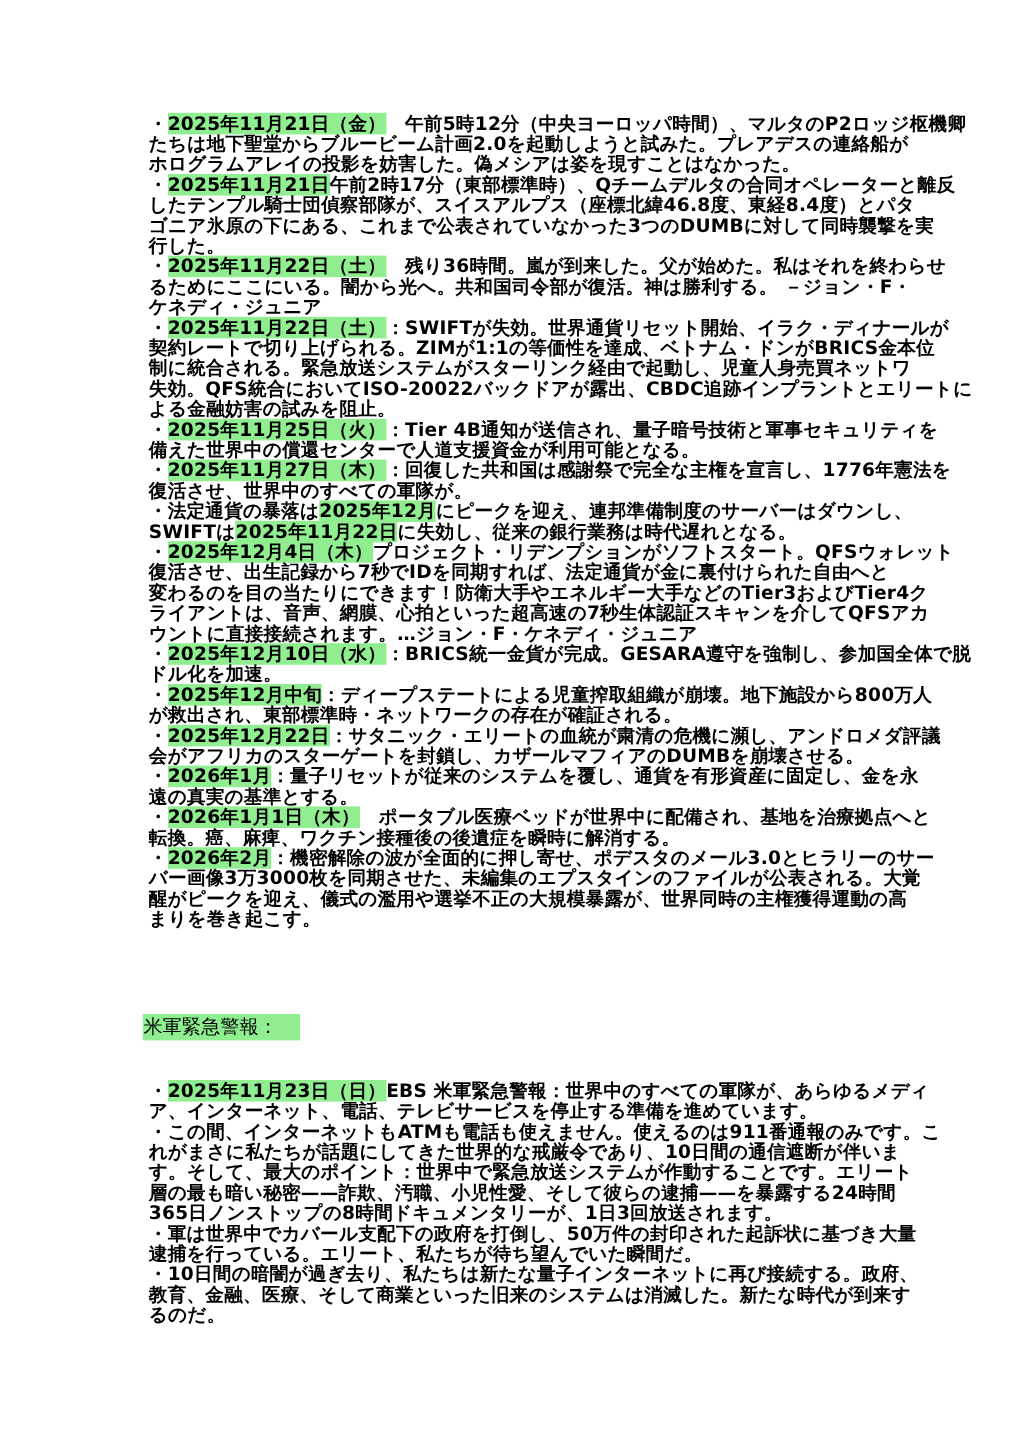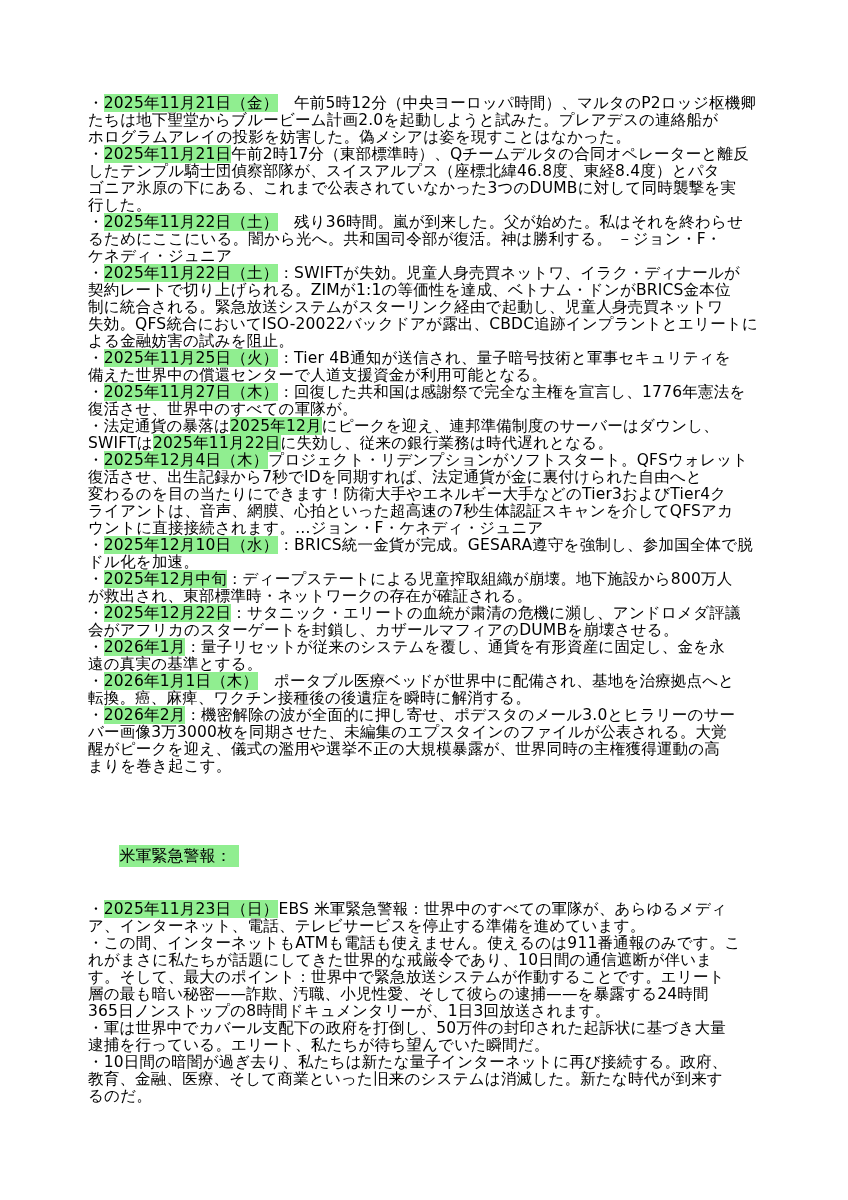--- a/index.html
+++ b/index.html
@@ -22,54 +22,55 @@
     position: absolute;
     left: 88px;
     top: 95px;
     width: 690px;
   }
   .line {
     font-size: 15.5px;
     line-height: 17px;
     white-space: pre;
     letter-spacing: 0.2px;
-    font-weight: 400;
+    font-weight: 700;
+    margin-left: 36px;
   }
   .hl {
     background: var(--hl-color, #90EE90);
   }
   .alert-header {
     margin-top: 49px;
     margin-bottom: 14px;
     font-size: 16px;
     line-height: 21px;
     white-space: pre;
     font-weight: 500;
   }
   .alert-header .hl {
-    padding: 1px 7px 2px 1px;
+    padding: 1px 18px 2px 1px;
   }
 </style>
 </head>
 <body style="background: rgb(255, 255, 255);">
 
 <div class="page" style="color: rgb(0, 0, 0);">
   <div class="content">
     <div>
         <div class="line"><span>・</span><span class="hl">2025年11月21日（金）</span><span>　午前5時12分（中央ヨーロッパ時間）、マルタのP2ロッジ枢機卿</span></div>
         <div class="line"><span>たちは地下聖堂からブルービーム計画2.0を起動しようと試みた。プレアデスの連絡船が</span></div>
         <div class="line"><span>ホログラムアレイの投影を妨害した。偽メシアは姿を現すことはなかった。</span></div>
         <div class="line"><span>・</span><span class="hl">2025年11月21日</span><span>午前2時17分（東部標準時）、Qチームデルタの合同オペレーターと離反</span></div>
         <div class="line"><span>したテンプル騎士団偵察部隊が、スイスアルプス（座標北緯46.8度、東経8.4度）とパタ</span></div>
         <div class="line"><span>ゴニア氷原の下にある、これまで公表されていなかった3つのDUMBに対して同時襲撃を実</span></div>
         <div class="line"><span>行した。</span></div>
         <div class="line"><span>・</span><span class="hl">2025年11月22日（土）</span><span>　残り36時間。嵐が到来した。父が始めた。私はそれを終わらせ</span></div>
         <div class="line"><span>るためにここにいる。闇から光へ。共和国司令部が復活。神は勝利する。 －ジョン・F・</span></div>
         <div class="line"><span>ケネディ・ジュニア</span></div>
-        <div class="line"><span>・</span><span class="hl">2025年11月22日（土）</span><span>：SWIFTが失効。児童人身売買ネットワ、イラク・ディナールが</span></div>
+        <div class="line"><span>・</span><span class="hl">2025年11月22日（土）</span><span>：SWIFTが失効。世界通貨リセット開始、イラク・ディナールが</span></div>
         <div class="line"><span>契約レートで切り上げられる。ZIMが1:1の等価性を達成、ベトナム・ドンがBRICS金本位</span></div>
         <div class="line"><span>制に統合される。緊急放送システムがスターリンク経由で起動し、児童人身売買ネットワ</span></div>
         <div class="line"><span>失効。QFS統合においてISO-20022バックドアが露出、CBDC追跡インプラントとエリートに</span></div>
         <div class="line"><span>よる金融妨害の試みを阻止。</span></div>
         <div class="line"><span>・</span><span class="hl">2025年11月25日（火）</span><span>：Tier 4B通知が送信され、量子暗号技術と軍事セキュリティを</span></div>
         <div class="line"><span>備えた世界中の償還センターで人道支援資金が利用可能となる。</span></div>
         <div class="line"><span>・</span><span class="hl">2025年11月27日（木）</span><span>：回復した共和国は感謝祭で完全な主権を宣言し、1776年憲法を</span></div>
         <div class="line"><span>復活させ、世界中のすべての軍隊が。</span></div>
         <div class="line"><span>・法定通貨の暴落は</span><span class="hl">2025年12月</span><span>にピークを迎え、連邦準備制度のサーバーはダウンし、</span></div>
         <div class="line"><span>SWIFTは</span><span class="hl">2025年11月22日</span><span>に失効し、従来の銀行業務は時代遅れとなる。</span></div>

